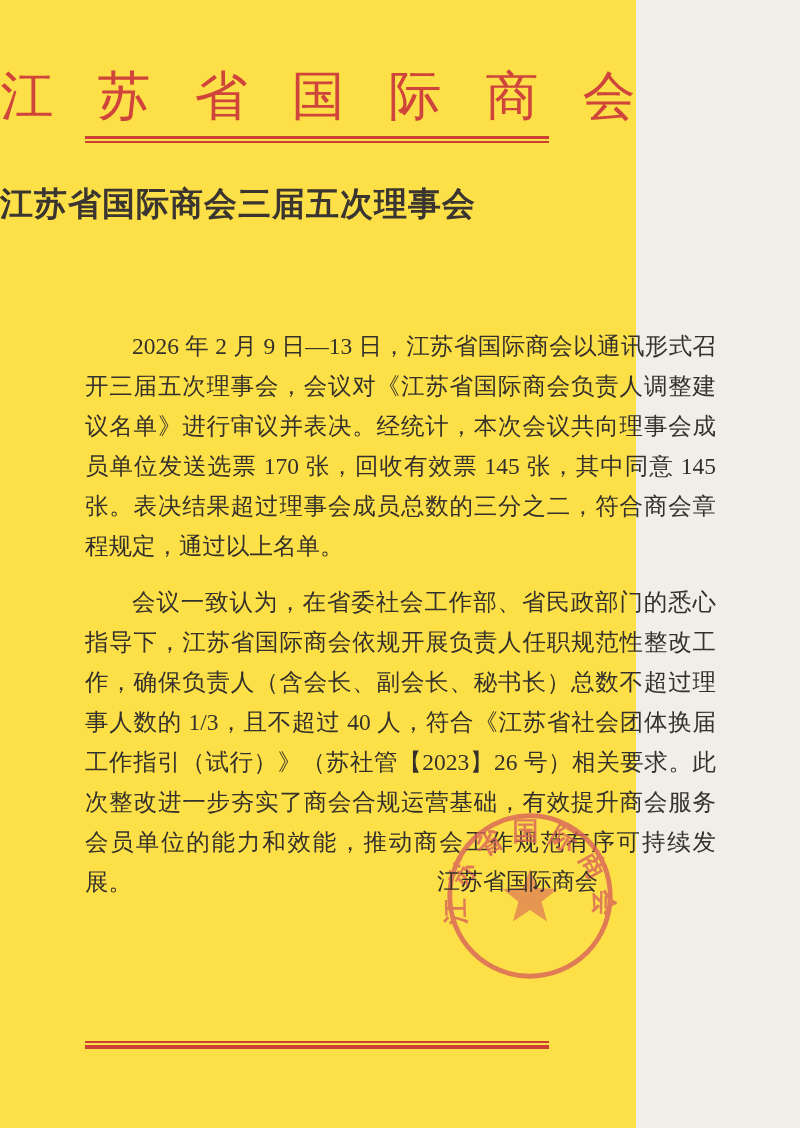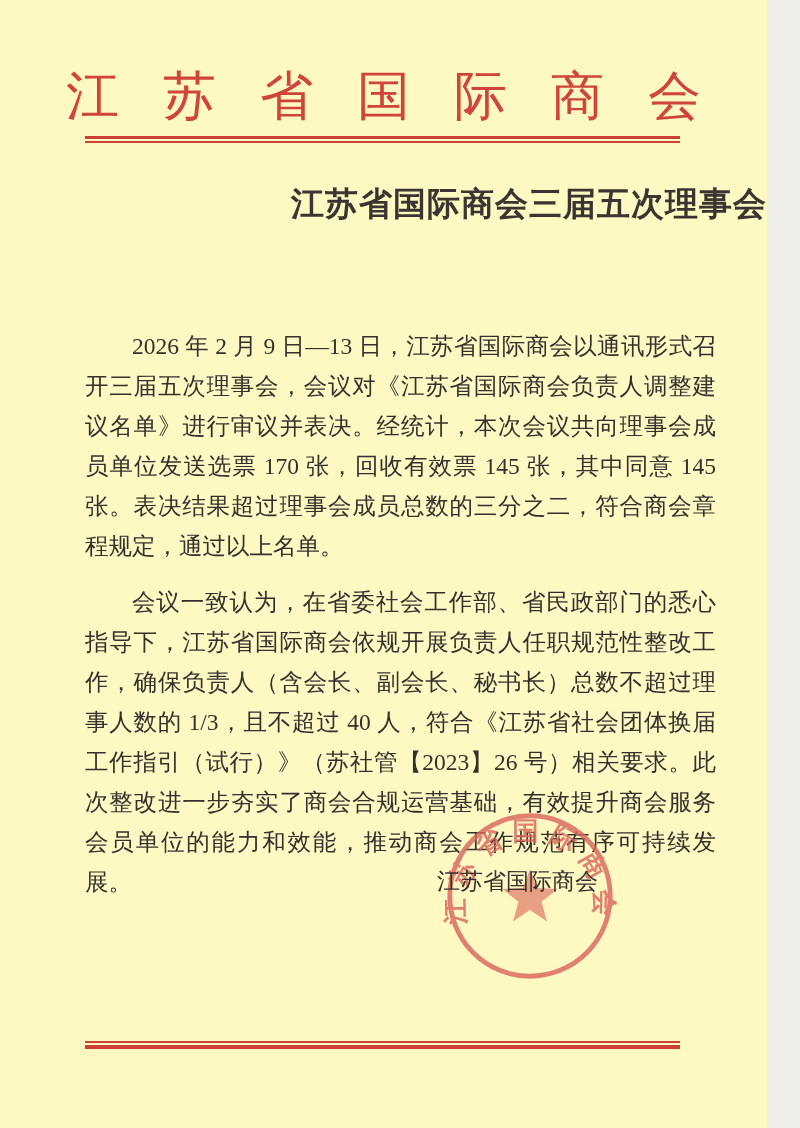--- a/index.html
+++ b/index.html
@@ -4,22 +4,22 @@
 <style>
   html, body { margin: 0; padding: 0; }
   body {
     width: 800px; height: 1128px;
     background: #efeee9;
     font-family: "Liberation Serif", "DejaVu Serif", serif;
     overflow: hidden;
   }
   .page {
     position: relative;
-    width: 767px; height: 1128px;
-    background: #fef9c3;
+    width: 636px; height: 1128px;
+    background: #fde047;
     color: #35312c;
   }
   
   .letterhead {
     position: absolute; top: 66px; left: 0; right: 0;
     display: flex; justify-content: center;
   }
   .letterhead .letterhead-text {
     font-size: 53px; line-height: 60px;
     color: #d0453b;
@@ -36,21 +36,21 @@
   }
   .rule-bottom {
     position: absolute; top: 1041px; left: 85px; right: 87px;
     height: 2px;
     border-top: 2px solid #cc4036;
     border-bottom: 4px solid #cc4036;
   }
   
   .doc-title {
     position: absolute; top: 182px; left: 0; right: 0;
-    text-align: right;
+    text-align: left;
     font-weight: bold;
     font-size: 33px; line-height: 45px;
     color: #3a3531;
     letter-spacing: 1px;
   }
   
   .body-text {
     position: absolute; top: 314px; left: 85px; width: 631px;
     font-size: 23.5px; line-height: 40px;
     text-align: justify;

